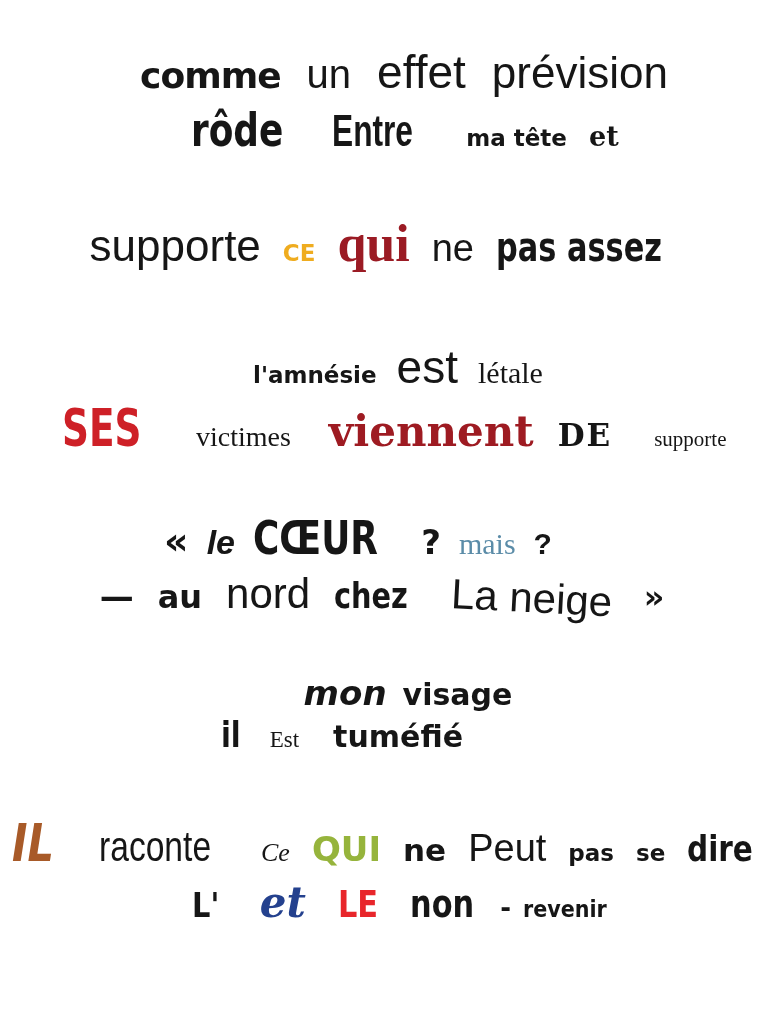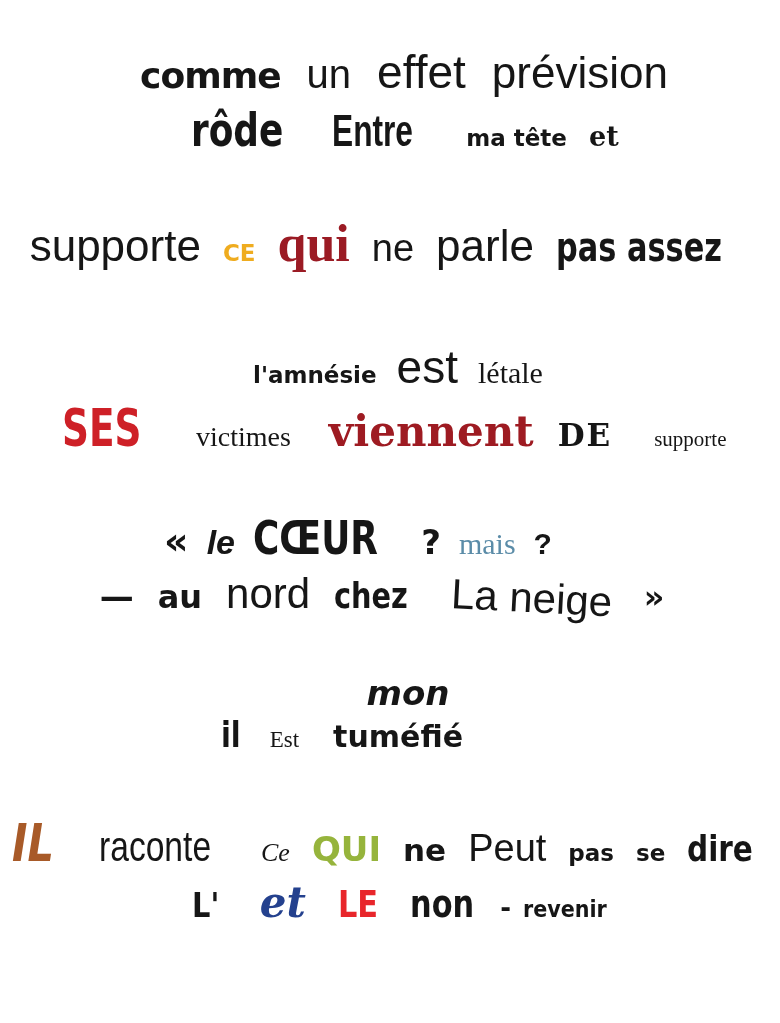--- a/index.html
+++ b/index.html
@@ -51,21 +51,20 @@
       <span class="word" style="font-family: &quot;DejaVu Sans&quot;, sans-serif; font-size: 46px; font-weight: 700; color: rgb(22, 22, 22); transform: scaleX(0.78); transform-origin: left bottom;">rôde</span>
       <span class="word" style="font-family: &quot;Liberation Sans&quot;, sans-serif; font-size: 44px; font-weight: 700; color: rgb(22, 22, 22); transform: scaleX(0.72); transform-origin: left bottom;">Entre</span>
       <span class="word" style="font-family: &quot;DejaVu Sans&quot;, sans-serif; font-size: 23px; font-weight: 700; color: rgb(22, 22, 22);">ma tête</span>
       <span class="word" style="font-family: &quot;DejaVu Serif&quot;, serif; font-size: 27px; font-weight: 700; color: rgb(22, 22, 22);">et</span>
     </div>
     <div class="line line-2">
       <span class="word" style="font-family: &quot;Liberation Sans&quot;, sans-serif; font-size: 44px; font-weight: 400; color: rgb(22, 22, 22);">supporte</span>
       <span class="word" style="font-family: &quot;DejaVu Sans&quot;, sans-serif; font-size: 23px; font-weight: 700; color: rgb(239, 172, 31);">CE</span>
       <span class="word" style="font-family: &quot;Liberation Serif&quot;, serif; font-size: 52px; font-weight: 700; color: rgb(155, 27, 36);">qui</span>
       <span class="word" style="font-family: &quot;Liberation Sans&quot;, sans-serif; font-size: 38px; font-weight: 400; color: rgb(22, 22, 22);">ne</span>
-      <span class="word" style="font-family: &quot;Liberation Sans&quot;, sans-serif; font-size: 44px; font-weight: 400; color: rgb(22, 22, 22);">parle</span>
       <span class="word" style="font-family: &quot;DejaVu Sans&quot;, sans-serif; font-size: 40px; font-weight: 700; color: rgb(22, 22, 22); transform: scaleX(0.76); transform-origin: left bottom;">pas assez</span>
     </div>
     <div class="line line-3">
       <span class="word" style="font-family: &quot;DejaVu Sans&quot;, sans-serif; font-size: 23px; font-weight: 700; color: rgb(22, 22, 22);">l'amnésie</span>
       <span class="word" style="font-family: &quot;Liberation Sans&quot;, sans-serif; font-size: 46px; font-weight: 400; color: rgb(22, 22, 22);">est</span>
       <span class="word" style="font-family: &quot;Liberation Serif&quot;, serif; font-size: 30px; font-weight: 400; color: rgb(22, 22, 22);">létale</span>
     </div>
     <div class="line line-4">
       <span class="word" style="font-family: &quot;DejaVu Sans&quot;, sans-serif; font-size: 52px; font-weight: 700; color: rgb(206, 32, 39); transform: scaleX(0.72); transform-origin: left bottom;">SES</span>
       <span class="word" style="font-family: &quot;Liberation Serif&quot;, serif; font-size: 28px; font-weight: 400; color: rgb(22, 22, 22);">victimes</span>
@@ -84,20 +83,21 @@
     <div class="line line-6">
       <span class="word" style="font-family: &quot;DejaVu Sans&quot;, sans-serif; font-size: 34px; font-weight: 700; color: rgb(22, 22, 22);">—</span>
       <span class="word" style="font-family: &quot;DejaVu Sans&quot;, sans-serif; font-size: 32px; font-weight: 700; color: rgb(22, 22, 22);">au</span>
       <span class="word" style="font-family: &quot;Liberation Sans&quot;, sans-serif; font-size: 42px; font-weight: 400; color: rgb(22, 22, 22);">nord</span>
       <span class="word" style="font-family: &quot;DejaVu Sans&quot;, sans-serif; font-size: 36px; font-weight: 700; color: rgb(22, 22, 22); transform: scaleX(0.8); transform-origin: left bottom;">chez</span>
       <span class="word" style="font-family: &quot;Liberation Sans&quot;, sans-serif; font-size: 42px; font-weight: 400; color: rgb(22, 22, 22); transform: rotate(3deg); transform-origin: left bottom;">La neige</span>
       <span class="word" style="font-family: &quot;DejaVu Sans&quot;, sans-serif; font-size: 32px; font-weight: 700; color: rgb(22, 22, 22); margin-left: 8px;">»</span>
     </div>
     <div class="line line-7">
       <span class="word" style="font-family: &quot;DejaVu Sans&quot;, sans-serif; font-size: 34px; font-weight: 700; font-style: italic; color: rgb(22, 22, 22);">mon</span>
+      <span class="word" style="font-family: &quot;DejaVu Sans&quot;, sans-serif; font-size: 30px; font-weight: 700; color: rgb(22, 22, 22);">visage</span>
     </div>
     <div class="line line-8">
       <span class="word" style="font-family: &quot;DejaVu Sans&quot;, sans-serif; font-size: 36px; font-weight: 700; color: rgb(22, 22, 22); transform: scaleX(0.8); transform-origin: left bottom;">il</span>
       <span class="word" style="font-family: &quot;Liberation Serif&quot;, serif; font-size: 23px; font-weight: 400; color: rgb(22, 22, 22);">Est</span>
       <span class="word" style="font-family: &quot;DejaVu Sans&quot;, sans-serif; font-size: 30px; font-weight: 700; color: rgb(22, 22, 22); margin-left: 10px;">tuméfié</span>
     </div>
     <div class="line line-9">
       <span class="word" style="font-family: &quot;DejaVu Sans&quot;, sans-serif; font-size: 52px; font-weight: 700; font-style: italic; color: rgb(168, 90, 40); transform: scaleX(0.8); transform-origin: left bottom;">IL</span>
       <span class="word" style="font-family: &quot;Liberation Sans&quot;, sans-serif; font-size: 42px; font-weight: 400; color: rgb(22, 22, 22); transform: scaleX(0.8); transform-origin: left bottom; margin-left: 12px;">raconte</span>
       <span class="word" style="font-family: &quot;Liberation Serif&quot;, serif; font-size: 26px; font-weight: 400; font-style: italic; color: rgb(22, 22, 22);">Ce</span>

